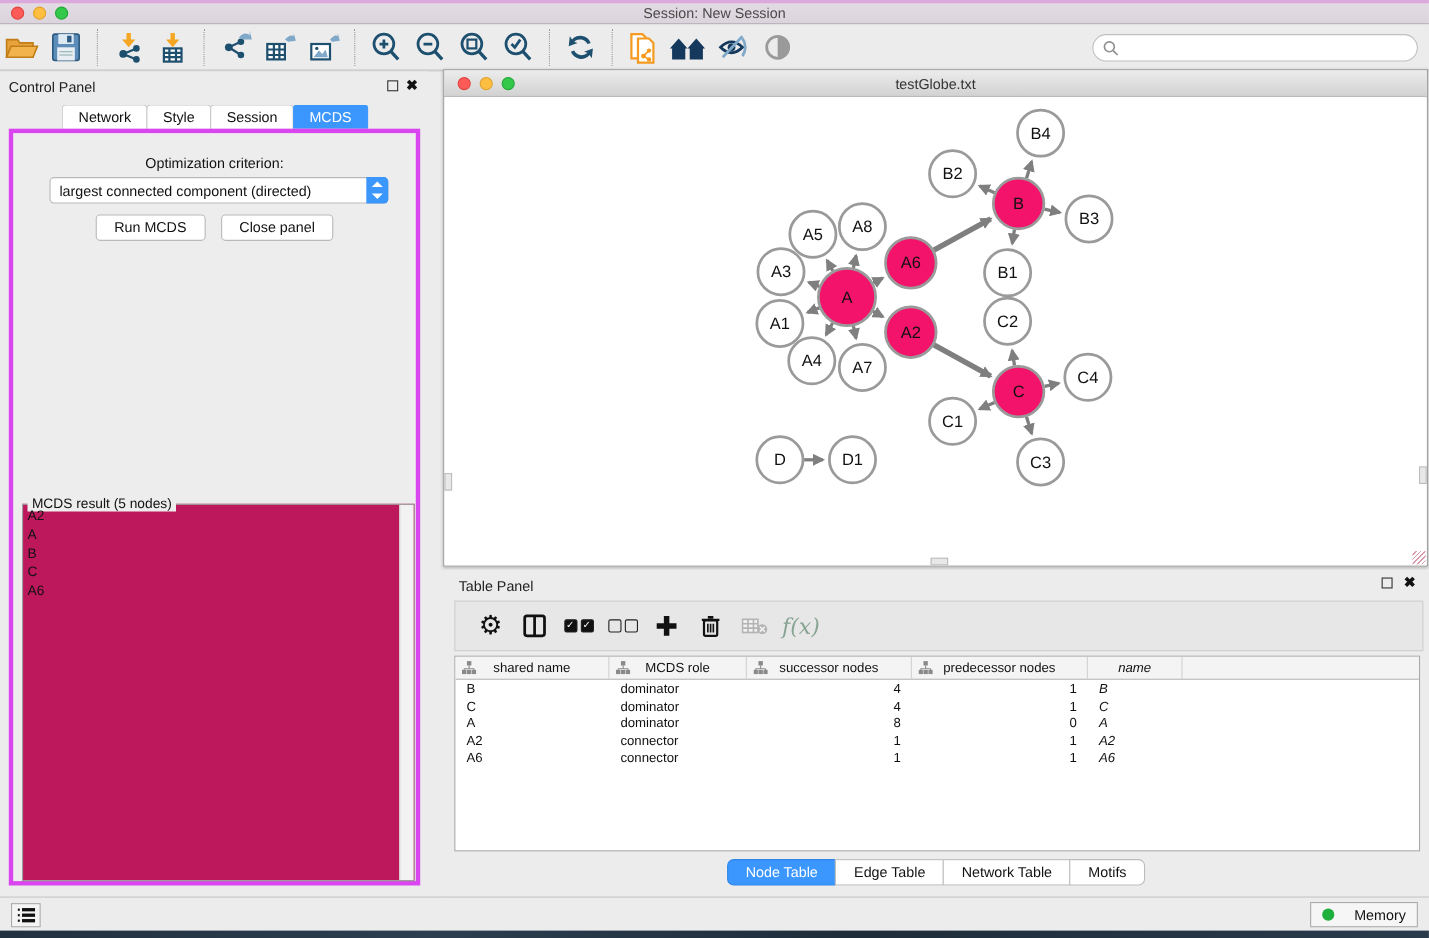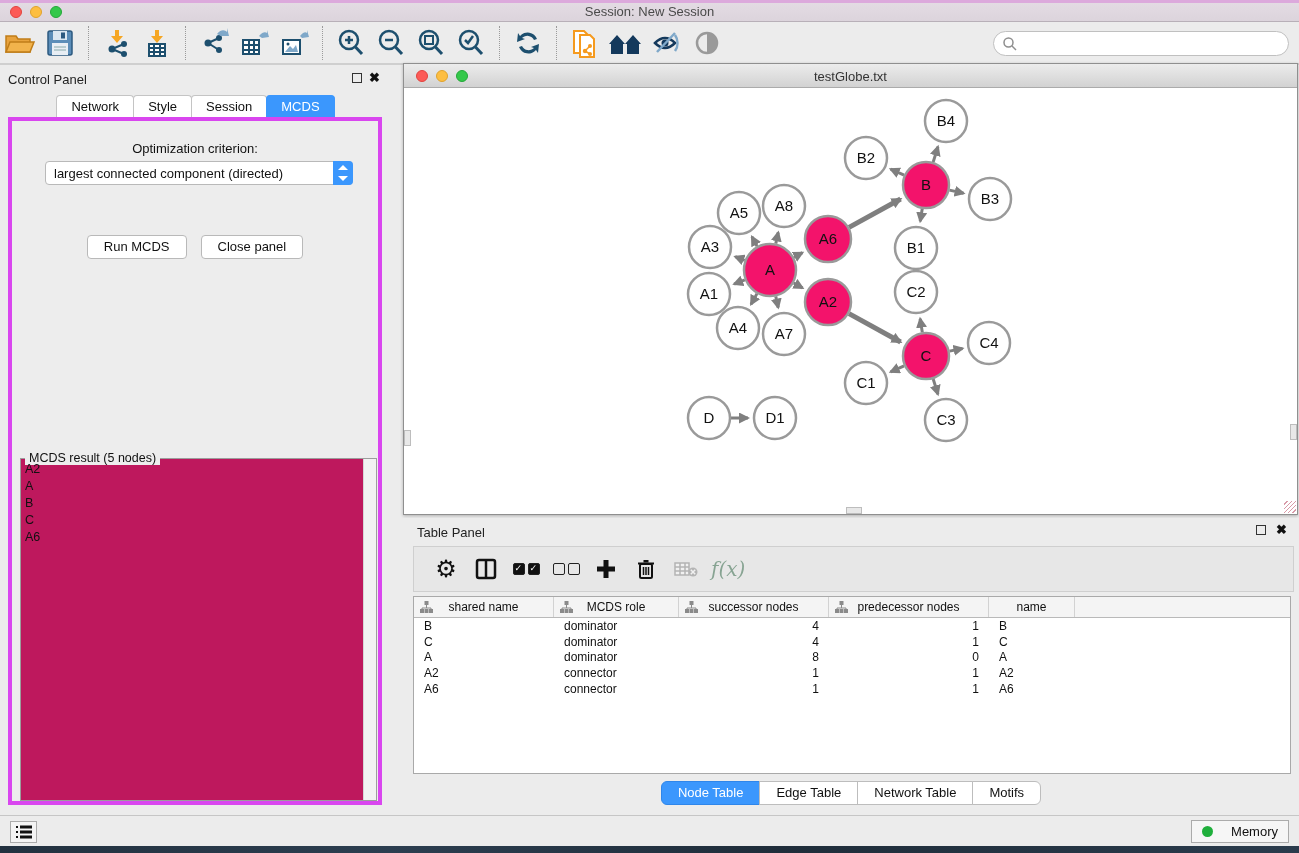--- a/index.html
+++ b/index.html
@@ -45,21 +45,21 @@
     border:1px solid #b9b9b9; border-radius:4px; display:flex; align-items:center; cursor:pointer; }
   #criterion-select .sel-text { flex:1; font-size:13px; padding-left:8px; color:#111; white-space:nowrap; }
   #criterion-select .stepper { width:20px; height:24px; margin:-1px -1px -1px 0; background:#3b97fd;
     border-radius:0 4px 4px 0; position:relative; }
   .stepper:before, .stepper:after { content:""; position:absolute; left:5px; border-left:5px solid transparent;
     border-right:5px solid transparent; }
   .stepper:before { top:4px; border-bottom:5px solid #fff; }
   .stepper:after { bottom:4px; border-top:5px solid #fff; }
   #cp-buttons { position:absolute; top:74px; width:100%; display:flex; justify-content:center; gap:14px; }
   .cp-btn { background:#fff; border:1px solid #b9b9b9; border-radius:4px; font-size:13px;
-    padding:3px 16px 4px; color:#111; cursor:pointer; font-family:"Liberation Sans",sans-serif;margin-top:40px; }
+    padding:3px 16px 4px; color:#111; cursor:pointer; font-family:"Liberation Sans",sans-serif; }
   #result-box { position:absolute; left:8px; top:337px; width:357px; height:343px;
     border:1px solid #9c9c9c; background:#be185d; }
   #result-legend { position:absolute; left:4px; top:-8px; background:#ededed; padding:0 4px;
     font-size:12.5px; color:#111; }
   #result-list { position:absolute; left:0; top:2px; bottom:0; right:13px; overflow:hidden; }
   .result-item { font-size:12.5px; color:#111; padding:1px 0 1px 4px; line-height:15px; cursor:default; }
   #result-scroll { position:absolute; right:0; top:0; bottom:0; width:13px; background:#f2f2f2;
     border-left:1px solid #d6d6d6; }
 
   
@@ -92,21 +92,21 @@
   #tp-table { position:absolute; left:10px; top:78px; right:8px; height:178px;
     background:#fff; border:1px solid #a9a9a9; overflow:hidden; }
   .t-header { display:flex; height:21px; background:#f4f4f4; border-bottom:1px solid #b9b9b9; }
   .t-hcell { display:flex; align-items:center; justify-content:center; position:relative;
     border-right:1px solid #d2d2d2; font-size:12px; color:#111; cursor:pointer; }
   .t-hcell .sitemap { position:absolute; left:6px; top:4px; }
   .t-row { display:flex; height:15.8px; align-items:center; cursor:default; }
   .t-cell { font-size:12px; color:#111; padding:0 10px; white-space:nowrap; }
   .num { text-align:right; }
   
-  .c0 { width:140px; } .c1 { width:125px; } .c2 { width:150px; } .c3 { width:160px; } .c4 { width:86px; } .c5 { flex:1; border-right:none!important; }
+  .c0 { width:140px; } .c1 { width:125px; } .c2 { width:150px; } .c3 { width:160px; } .c4 { width:86px;font-style:italic; } .c5 { flex:1; border-right:none!important; }
 
   #tp-tabs { position:absolute; left:0; right:0; top:263px; display:flex; justify-content:center; }
   .tp-tab { font-size:13px; padding:3px 16px 4px; background:#fff; border:1px solid #bdbdbd;
     color:#111; cursor:pointer; margin-left:-1px; }
   .tp-tab:first-child { border-radius:6px 0 0 6px; margin-left:0; }
   .tp-tab:last-child { border-radius:0 6px 6px 0; }
   .tp-tab.active { background:#3b97fd; color:#fff; border-color:#2f86ea; }
 
   
   #status-bar { position:absolute; left:0; top:815px; width:1299px; height:31px;

